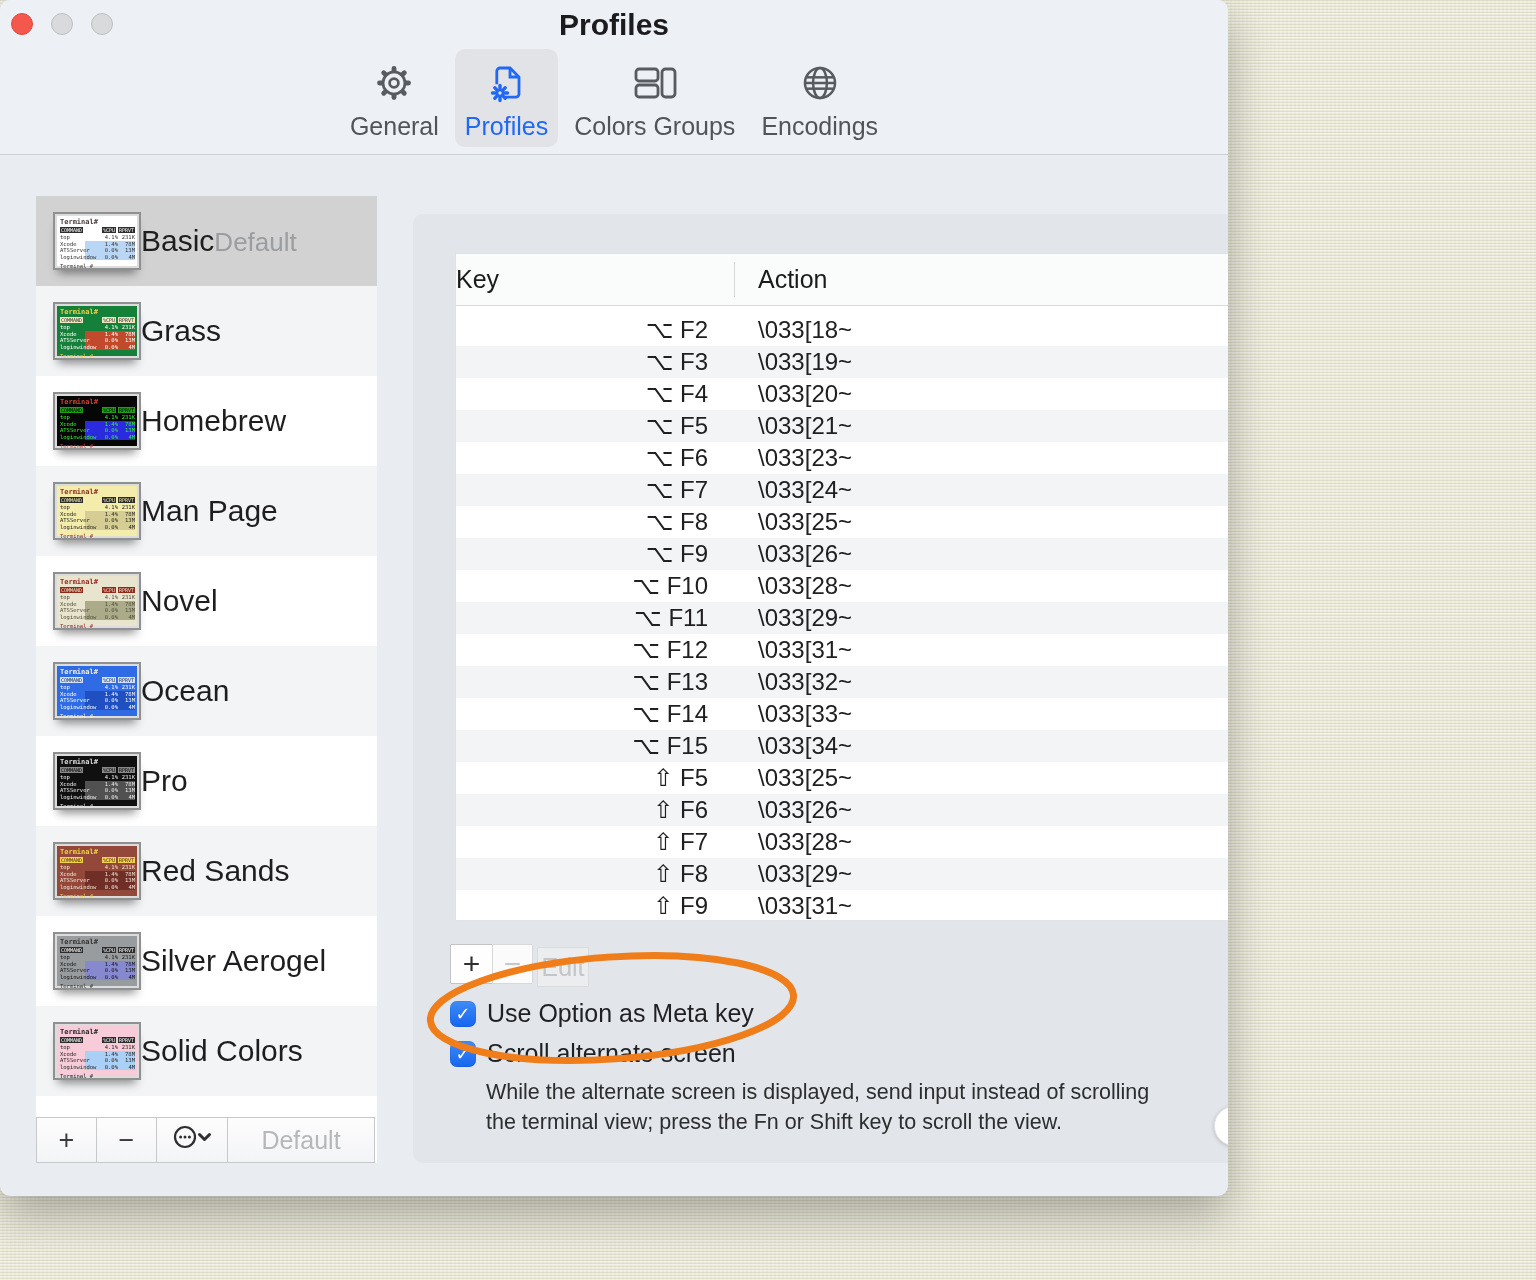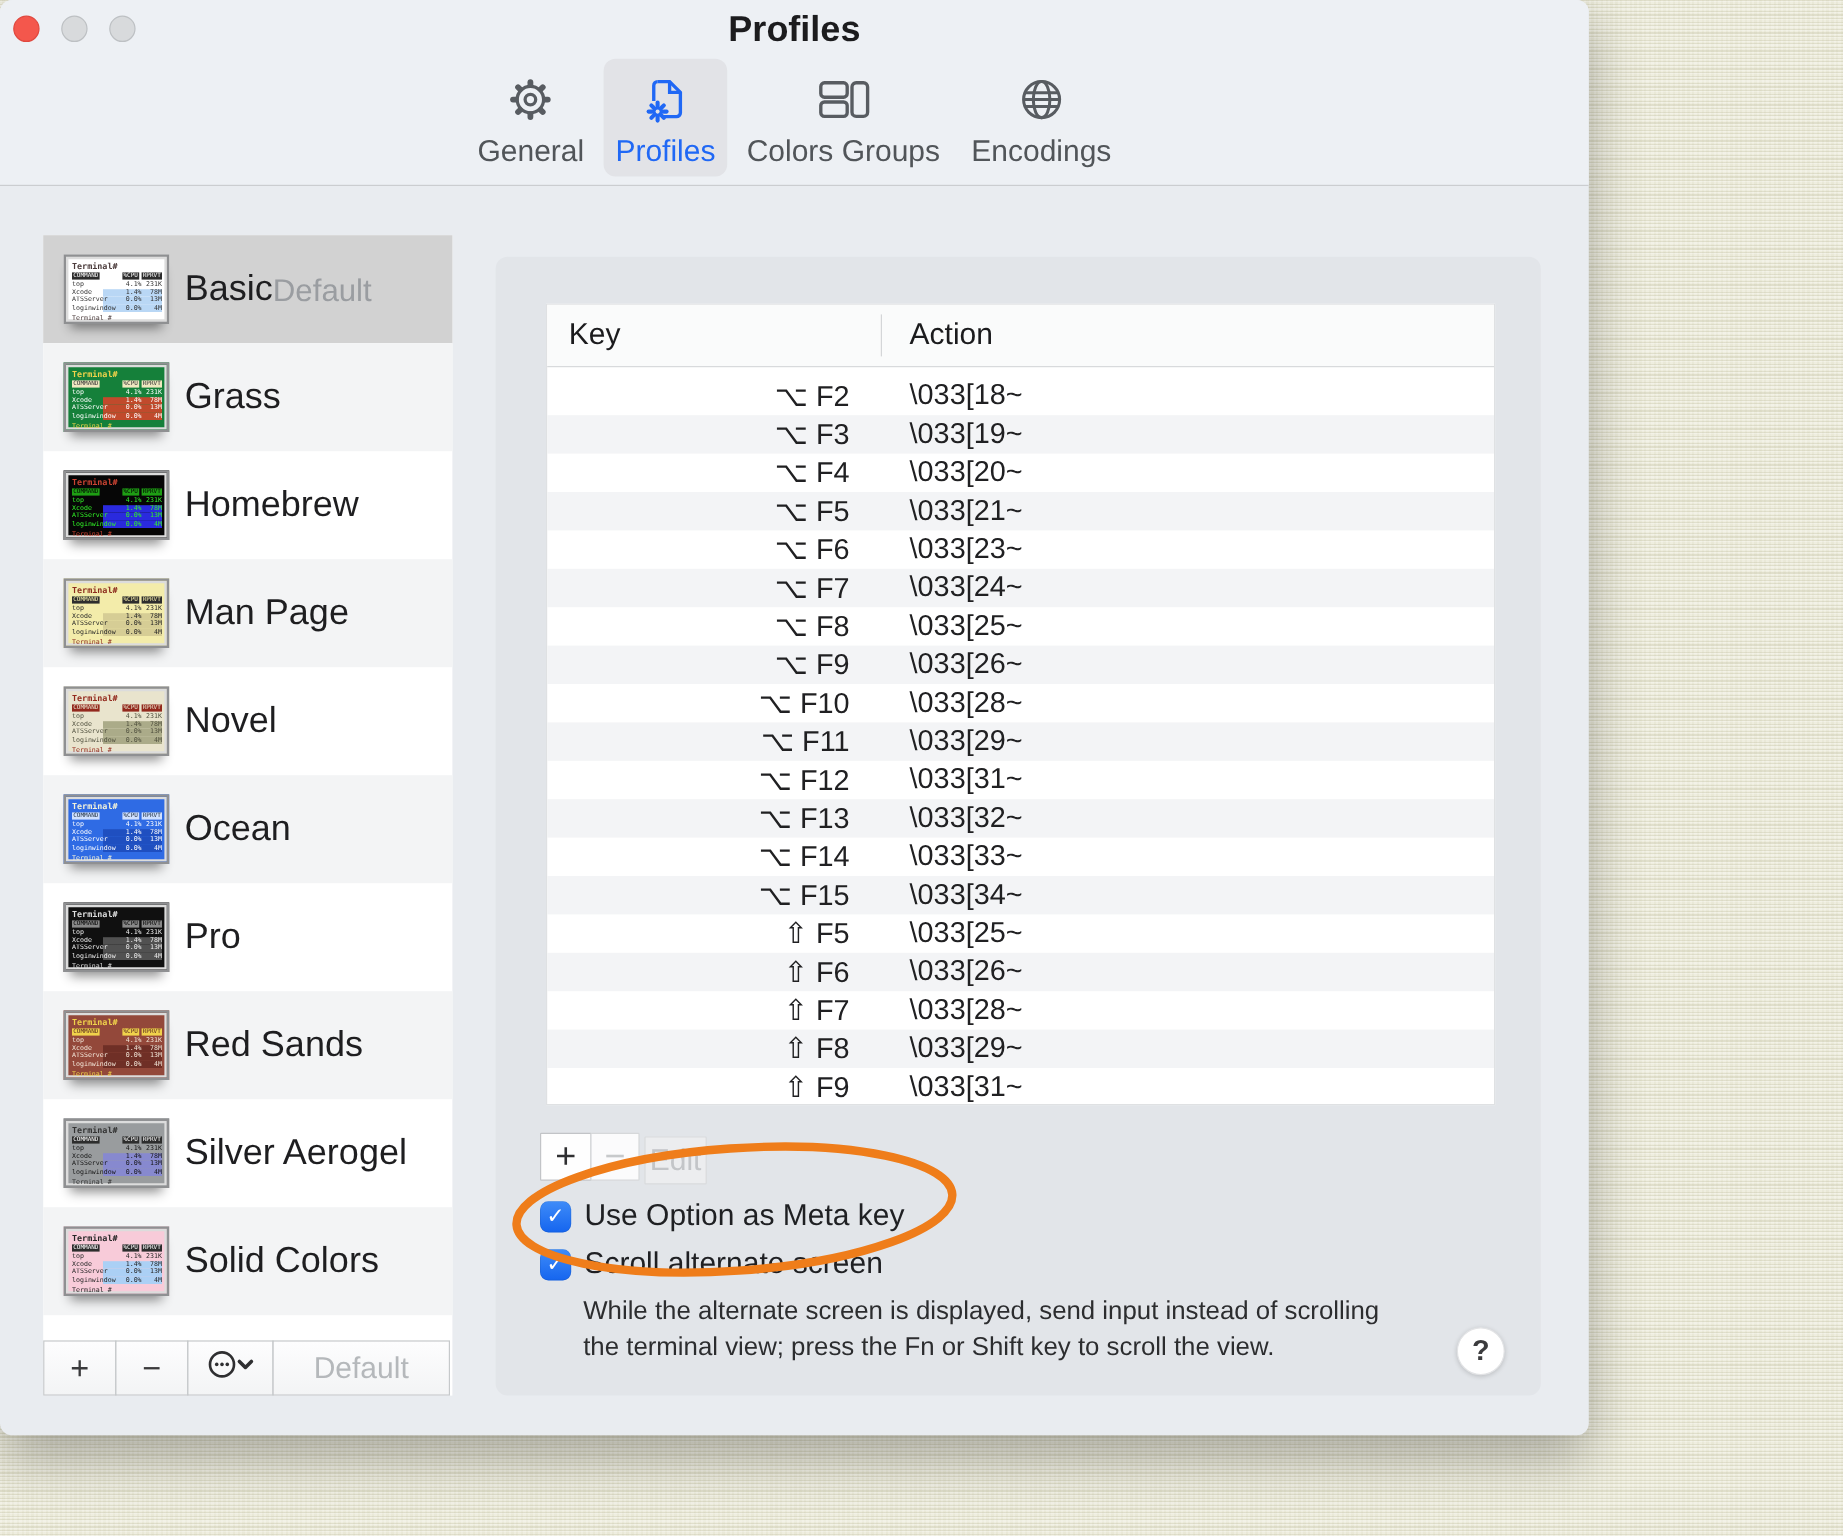--- a/index.html
+++ b/index.html
@@ -3,21 +3,21 @@
 <meta charset="utf-8">
 <style>
   html,body{margin:0;padding:0;}
   body{width:1536px;height:1280px;font-family:"Liberation Sans","DejaVu Sans",sans-serif;
        -webkit-font-smoothing:antialiased;}
   .desktop{position:relative;width:1536px;height:1280px;overflow:hidden;
     background-color:#edecdc;
     background-image:
       repeating-linear-gradient(180deg, rgba(186,184,152,.28) 0 1px, rgba(255,255,255,.25) 1px 2px, rgba(0,0,0,0) 2px 3px),
       repeating-linear-gradient(90deg, rgba(255,255,255,.10) 0 2px, rgba(190,188,160,.08) 2px 4px);}
-  .window{position:absolute;left:0;top:0;width:1324px;height:1196px;border-radius:10px;
+  .window{position:absolute;left:0;top:0;width:1228px;height:1196px;border-radius:10px;
     overflow:hidden;background:#e9ecf0;box-shadow:0 18px 45px rgba(0,0,0,.30);}
   
   .hdr{position:absolute;left:0;top:0;width:100%;height:155px;background:#edf0f4;
        border-bottom:1px solid #cbcdd0;box-sizing:border-box;}
   .traffic{position:absolute;left:0;top:13px;height:22px;}
   .tl{position:absolute;top:0;width:22px;height:22px;border-radius:50%;box-sizing:border-box;}
   .tl.red{left:11px;background:#f4574c;border:1px solid #e0483e;}
   .tl.gray1{left:51px;background:#d8dadc;border:1px solid #bdc0c3;}
   .tl.gray2{left:91px;background:#d8dadc;border:1px solid #bdc0c3;}
   .win-title{position:absolute;left:0;right:0;top:8px;text-align:center;font-size:30px;
@@ -26,21 +26,21 @@
   .tb-item{display:flex;flex-direction:column;align-items:center;justify-content:flex-end;
     height:88px;border-radius:10px;margin:0 3px;padding:4px 10px 6px;cursor:default;}
   .tb-item.selected{background:#e2e3e7;}
   .tb-item .tb-label{font-size:25px;color:#515559;margin-top:5px;white-space:nowrap;}
   .tb-item.selected .tb-label{color:#2068f5;}
   .tb-icon{height:48px;display:flex;align-items:center;}
   
   .content{position:absolute;left:0;top:156px;width:1324px;height:1040px;}
   
   .sidebar{position:absolute;left:36px;top:40px;width:341px;height:967px;background:#ffffff;}
-  .profile-row{height:90px;display:flex;align-items:center;padding-left:17px;box-sizing:border-box;gap:13px;}
+  .profile-row{height:90px;display:flex;align-items:center;padding-left:17px;box-sizing:border-box;}
   .profile-row.alt{background:#f3f4f5;}
   .profile-row.selected{background:#d2d2d2;}
   .thumb{width:88px;height:58px;box-sizing:border-box;border:2px solid #8f9092;
     box-shadow:inset 0 0 0 2px #dcdcdc, 0 8px 9px -5px rgba(0,0,0,.45);
     background:var(--tbg);overflow:hidden;padding:4px 4px 0 5px;flex:0 0 auto;}
   .t-title{font-size:7px;line-height:8px;font-weight:700;color:var(--ttl);
     font-family:"DejaVu Sans Mono",monospace;white-space:nowrap;}
   .t-chips{display:flex;align-items:center;margin:1px 0;font-family:"DejaVu Sans Mono",monospace;}
   .t-chip{font-size:5px;line-height:6px;padding:0 1px;background:var(--chip);color:var(--chipfg);white-space:nowrap;}
   .t-sp{flex:1;}
@@ -71,21 +71,21 @@
   .seg::before{content:"";position:absolute;left:0;top:9px;width:1px;height:17px;background:#b9bcc0;}
   .seg:first-child::before,.seg.selected::before,.seg.after-sel::before{display:none;}
   .seg.selected{background:#ffffff;border-radius:8px;height:31px;line-height:31px;margin:2px 0;
     box-shadow:0 1px 3px rgba(0,0,0,.18);}
   .s1{width:83px;} .s2{width:125px;} .s3{width:76px;} .s4{width:94px;} .s5{width:141px;} .s6{width:147px;}
   
   .ktable{position:absolute;left:455px;top:97px;width:791px;height:668px;background:#ffffff;
     border:1px solid #dfe1e3;box-sizing:border-box;}
   .thead{height:51px;background:#fafbfb;border-bottom:1px solid #d8dadc;position:relative;
     display:flex;align-items:center;font-size:25px;color:#1b1b1d;}
-  .th-key{padding-left:18px;}
+  .th-key{}
   .th-div{position:absolute;left:278px;top:8px;width:1px;height:35px;background:#d4d6d8;}
   .th-action{position:absolute;left:302px;}
   .tbody{padding-top:8px;}
   .trow{height:32px;display:flex;align-items:center;font-size:24px;color:#202022;}
   .trow.alt{background:#f3f4f6;}
   .td-key{width:278px;text-align:right;padding-right:26px;box-sizing:border-box;white-space:nowrap;}
   .td-action{padding-left:24px;white-space:nowrap;}
   
   .act-add{position:absolute;left:450px;top:788px;width:43px;height:40px;box-sizing:border-box;
     background:#fefefe;border:1px solid #c2c4c7;border-radius:1px;font-size:30px;color:#2f2f31;

